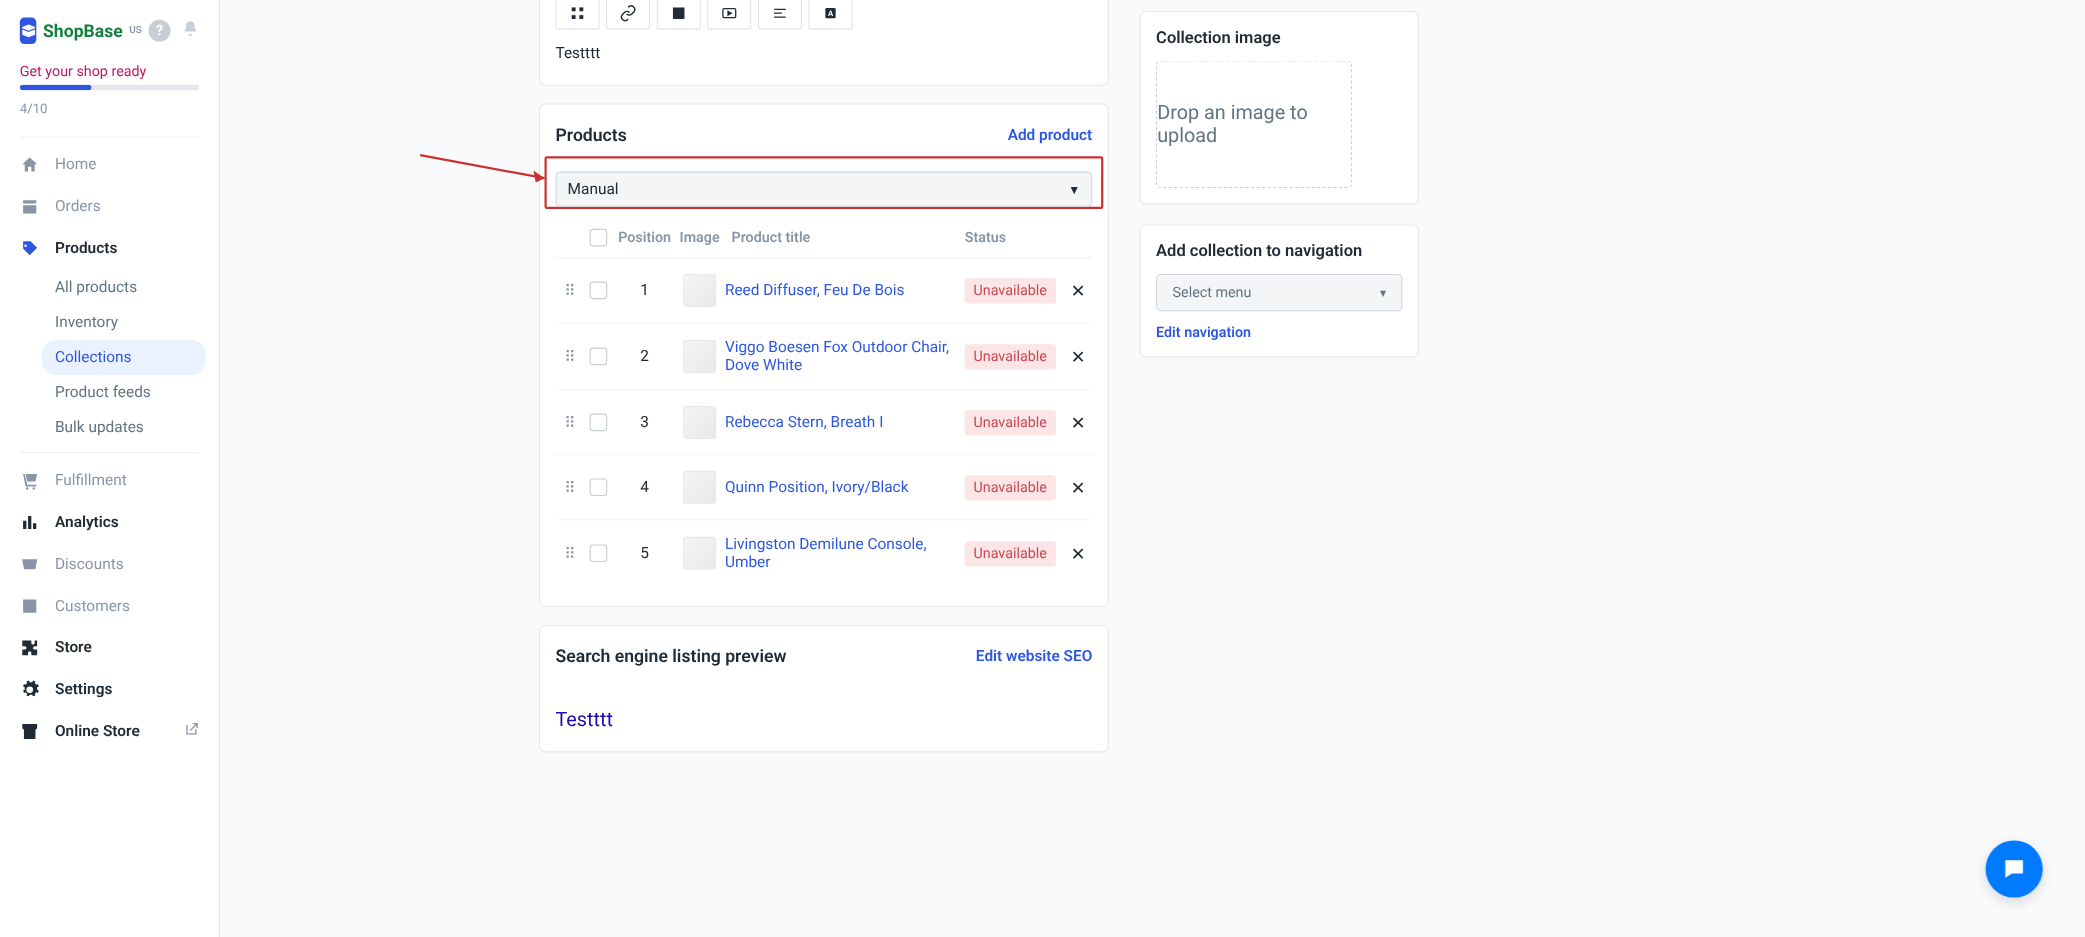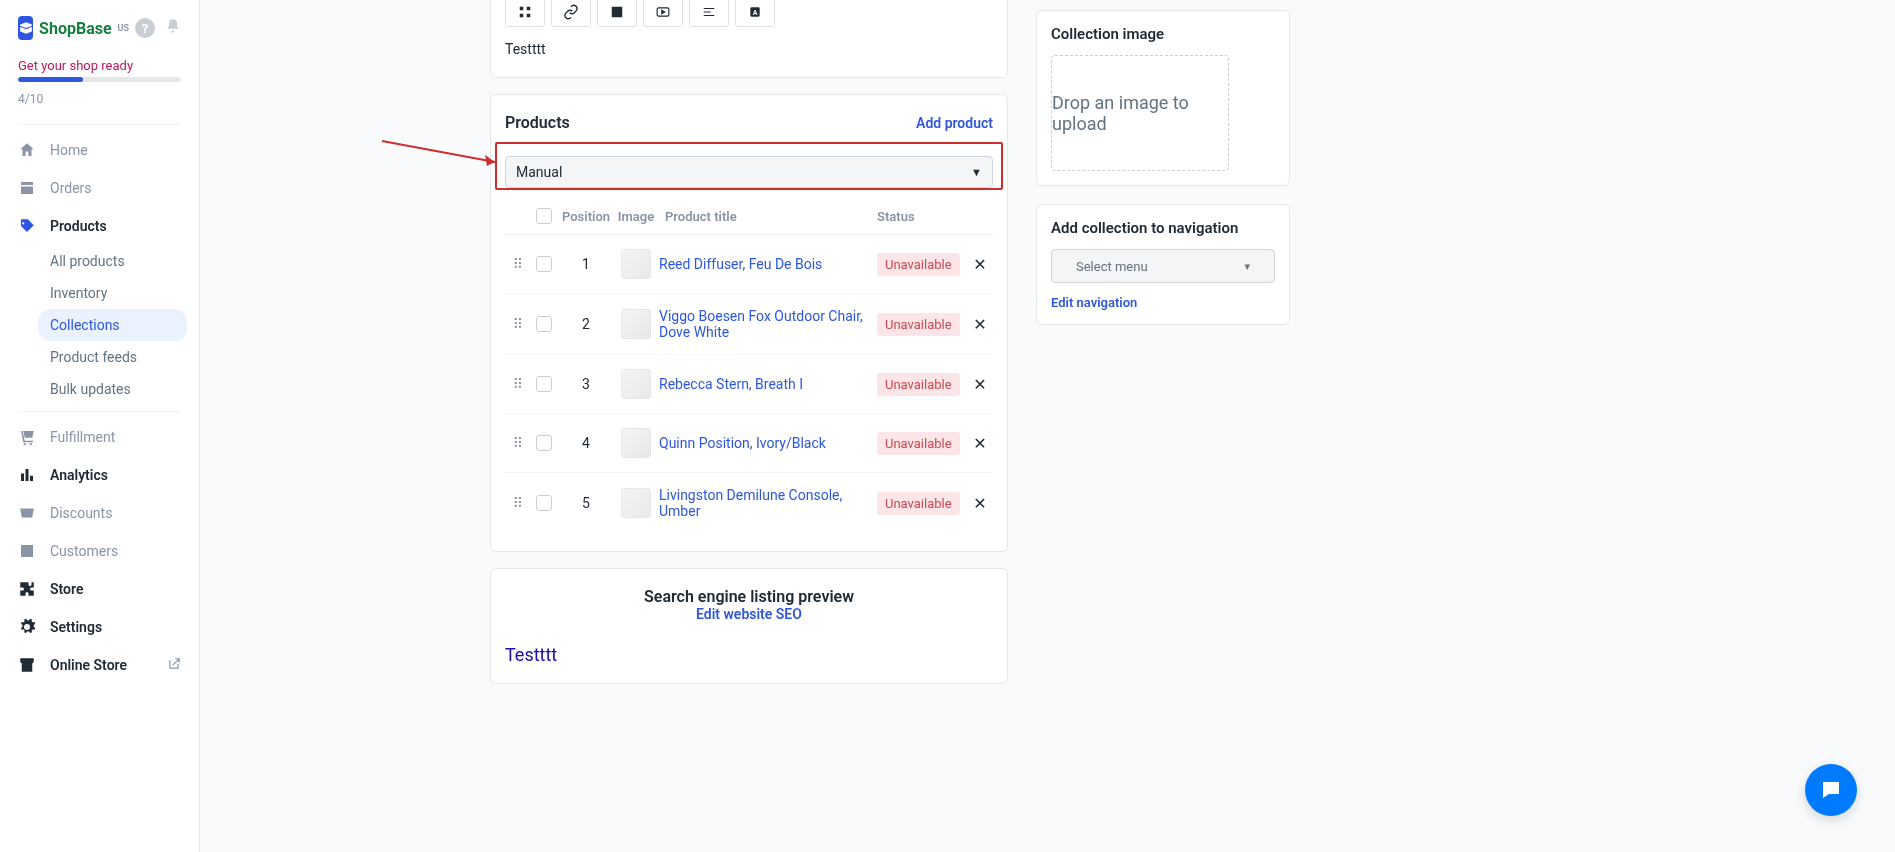--- a/index.html
+++ b/index.html
@@ -60,30 +60,30 @@
 .row:last-child { border-bottom:none; }
 .drag-h { color:#8a94a6; cursor:grab; display:flex; justify-content:center; width:24px; font-size:14px; letter-spacing:-2px; }
 .chk { width:16px; height:16px; border:1px solid #c9cdd4; border-radius:3px; background:#fff; cursor:pointer; }
 .pos { width:54px; text-align:center; font-size:14px; color:#212b36; }
 .thumb { width:30px; height:30px; border:1px solid #e5e7eb; border-radius:3px; background:linear-gradient(135deg,#f5f5f5,#e8e8e8); margin:0 8px; display:flex; align-items:center; justify-content:center; font-size:14px; }
 .ptitle { flex:1; color:#2d57e0; font-size:14px; cursor:pointer; padding-right:8px; }
 .status-badge { background:#fbe5e6; color:#c84a52; font-size:13px; padding:4px 8px; border-radius:3px; display:inline-block; }
 .xbtn { width:26px; text-align:center; color:#212b36; font-size:16px; cursor:pointer; }
 
 .seo-card { padding: 18px 14px; }
-.seo-head { display:flex; justify-content:space-between; align-items:center; margin-bottom: 22px; flex-direction: column; }
+.seo-head { display:flex; justify-content:space-between; align-items:center; margin-bottom: 38px; }
 .seo-title { font-size:16px; font-weight:600; }
 .seo-link { color:#2d57e0; font-size:14px; font-weight:600; cursor:pointer; }
 .seo-name { color:#1a0dab; font-size:18px; }
 
 .side-card { background:#fff; border:1px solid #e5e7eb; border-radius:6px; padding: 14px; }
 .side-h { font-size:15px; font-weight:600; margin-bottom:12px; }
 .drop-zone { border:1px dashed #c9cdd4; border-radius:4px; height:116px; display:flex; align-items:center; justify-content:center; font-size:18px; color:#637381; width: 178px; }
 .side-desc { font-size:13px; color:#637381; margin-bottom:14px; line-height:1.4; }
-.menu-select { height:34px; border:1px solid #d0d5dd; border-radius:4px; background:#f4f5f7; padding:0 24px; display:flex; align-items:center; justify-content:space-between; font-size:13px; color:#637381; cursor:pointer; margin-bottom:12px; }
+.menu-select { height:34px; border:1px solid #d0d5dd; border-radius:4px; background:#f4f5f7; padding:0 14px; display:flex; align-items:center; justify-content:space-between; font-size:13px; color:#637381; cursor:pointer; margin-bottom:12px; }
 .edit-nav { color:#2d57e0; font-size:13px; font-weight:600; cursor:pointer; }
 
 .chat-bubble { position:fixed; right:38px; bottom:36px; width:52px; height:52px; background:#007aff; border-radius:50%; display:flex; align-items:center; justify-content:center; cursor:pointer; box-shadow:0 4px 12px rgba(0,0,0,0.15); }
 </style>
 </head>
 <body>
 
 <div class="layout">
 
   <aside class="sidebar">

